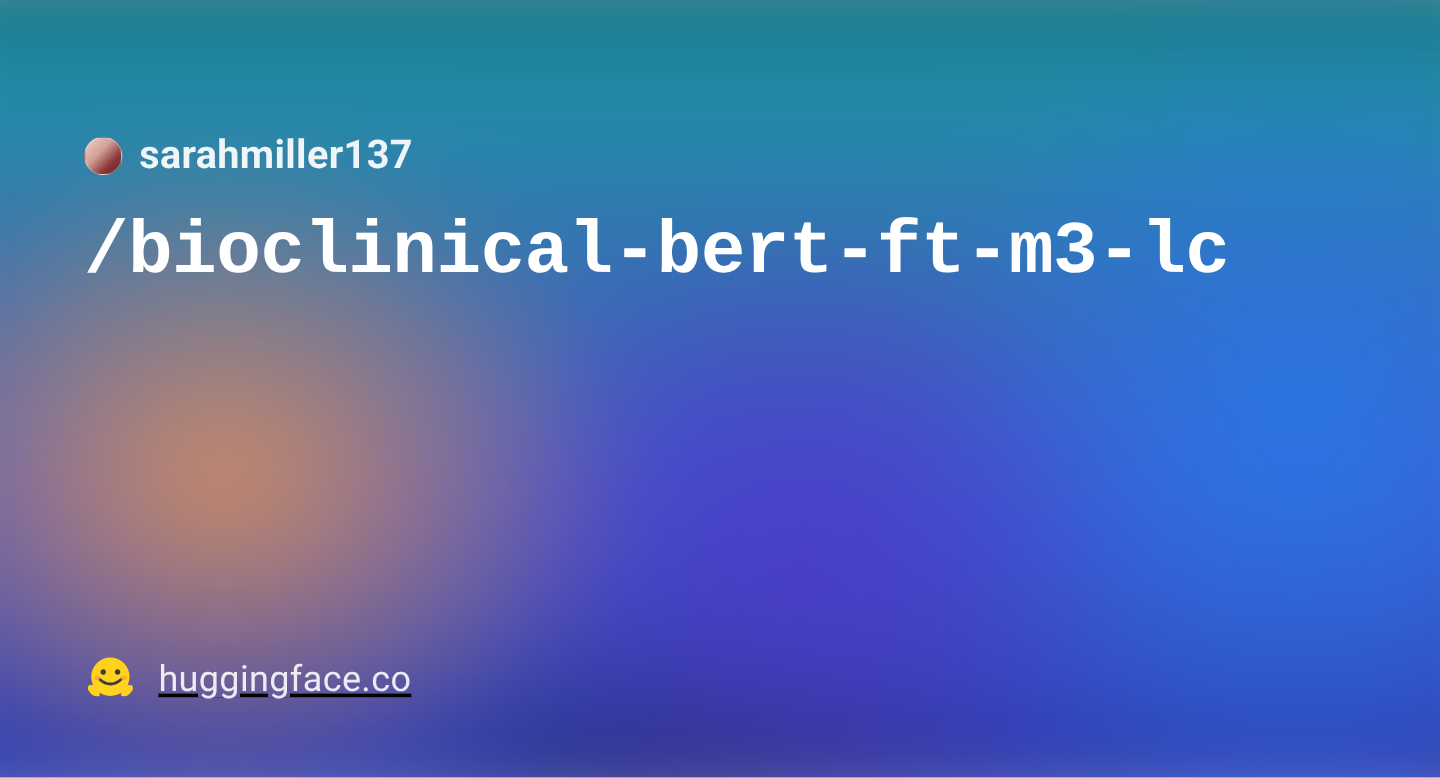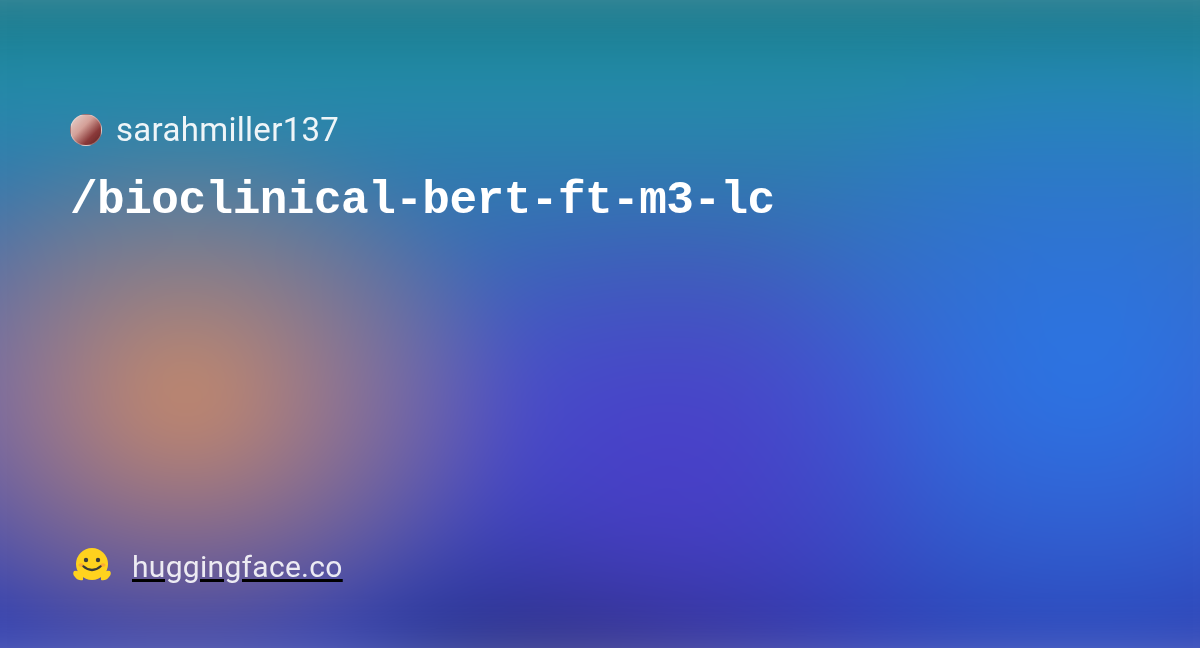--- a/index.html
+++ b/index.html
@@ -51,27 +51,27 @@
       height: 32px;
       border-radius: 50%;
       background: linear-gradient(135deg, #e8d5d0 0%, #d4a098 40%, #8b3a3a 70%, #5c2020 100%);
       border: 1px solid rgba(255,255,255,0.3);
       flex-shrink: 0;
     }
     
     .username {
       color: rgba(255, 255, 255, 0.92);
       font-size: 33px;
-      font-weight: 400;
+      font-weight: 700;
       letter-spacing: 0.3px;
     }
     
     .model-name {
       color: #ffffff;
-      font-size: 46px;
+      font-size: 62px;
       font-weight: 600;
       font-family: "SFMono-Regular", Consolas, "Liberation Mono", Menlo, monospace;
       letter-spacing: -0.5px;
     }
     
     .footer {
       margin-top: auto;
       display: flex;
       align-items: center;
       gap: 18px;

